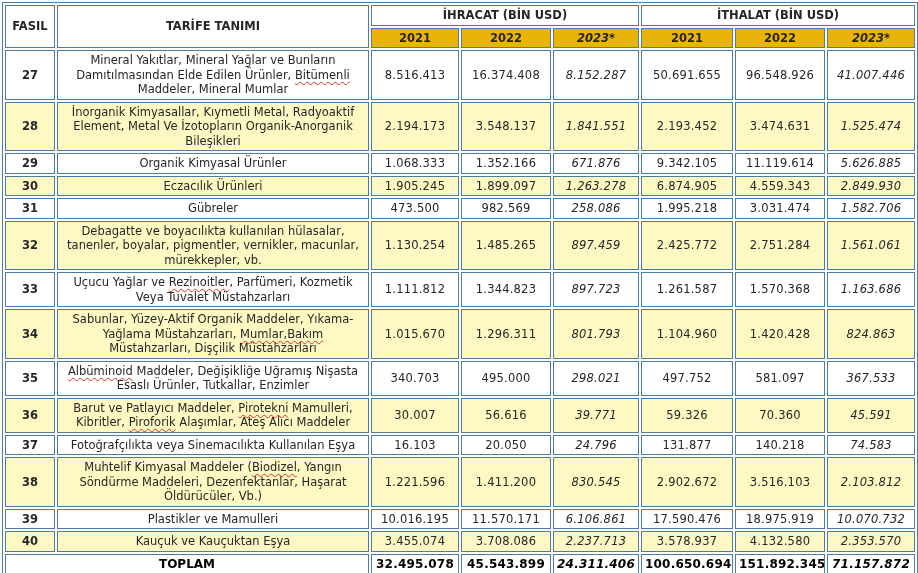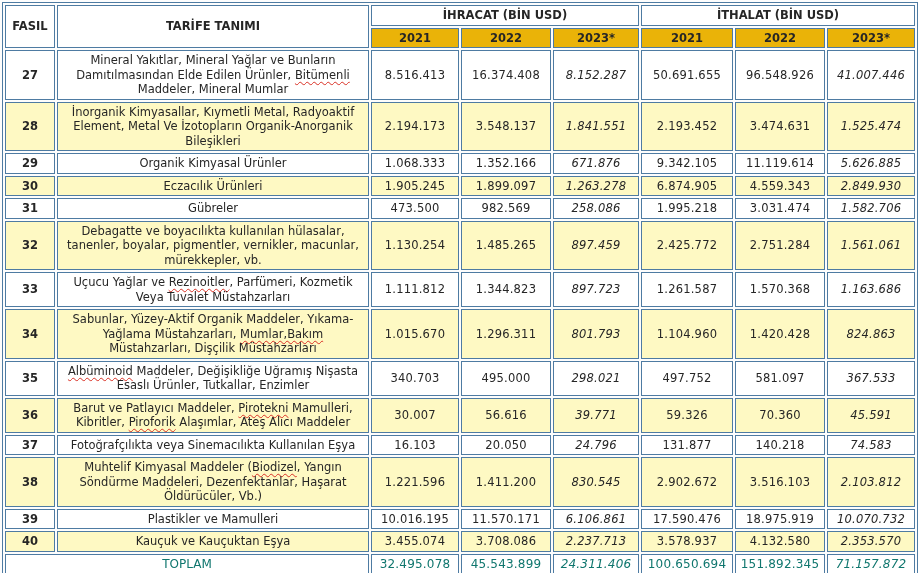--- a/index.html
+++ b/index.html
@@ -20,27 +20,27 @@
     vertical-align:middle;
     padding:2px 3px;
     font-size:11.5px;
     line-height:14.5px;
     color:#262626;
     background:#ffffff;
     overflow:hidden;
   }
   thead th{font-weight:bold;}
   th.year{background:#eab308;}
-  th.year.est{}
+  th.year.est{font-style:italic;}
   tr.band td{background:#fef9c3;}
   td.fasil{font-weight:bold;}
   td.desc{padding:2px 8px;}
   td.num{letter-spacing:0.2px;}
   td.est{font-style:italic;}
-  tr.total td{color:#0f766e;font-weight:normal;font-size:12px;}
+  tr.total td{color:#000000;font-weight:bold;font-size:12px;}
   .sp{
     text-decoration-line:underline;
     text-decoration-style:wavy;
     text-decoration-color:#d93025;
     text-decoration-thickness:1px;
     text-underline-offset:2px;
   }
 </style>
 </head>
 <body>

